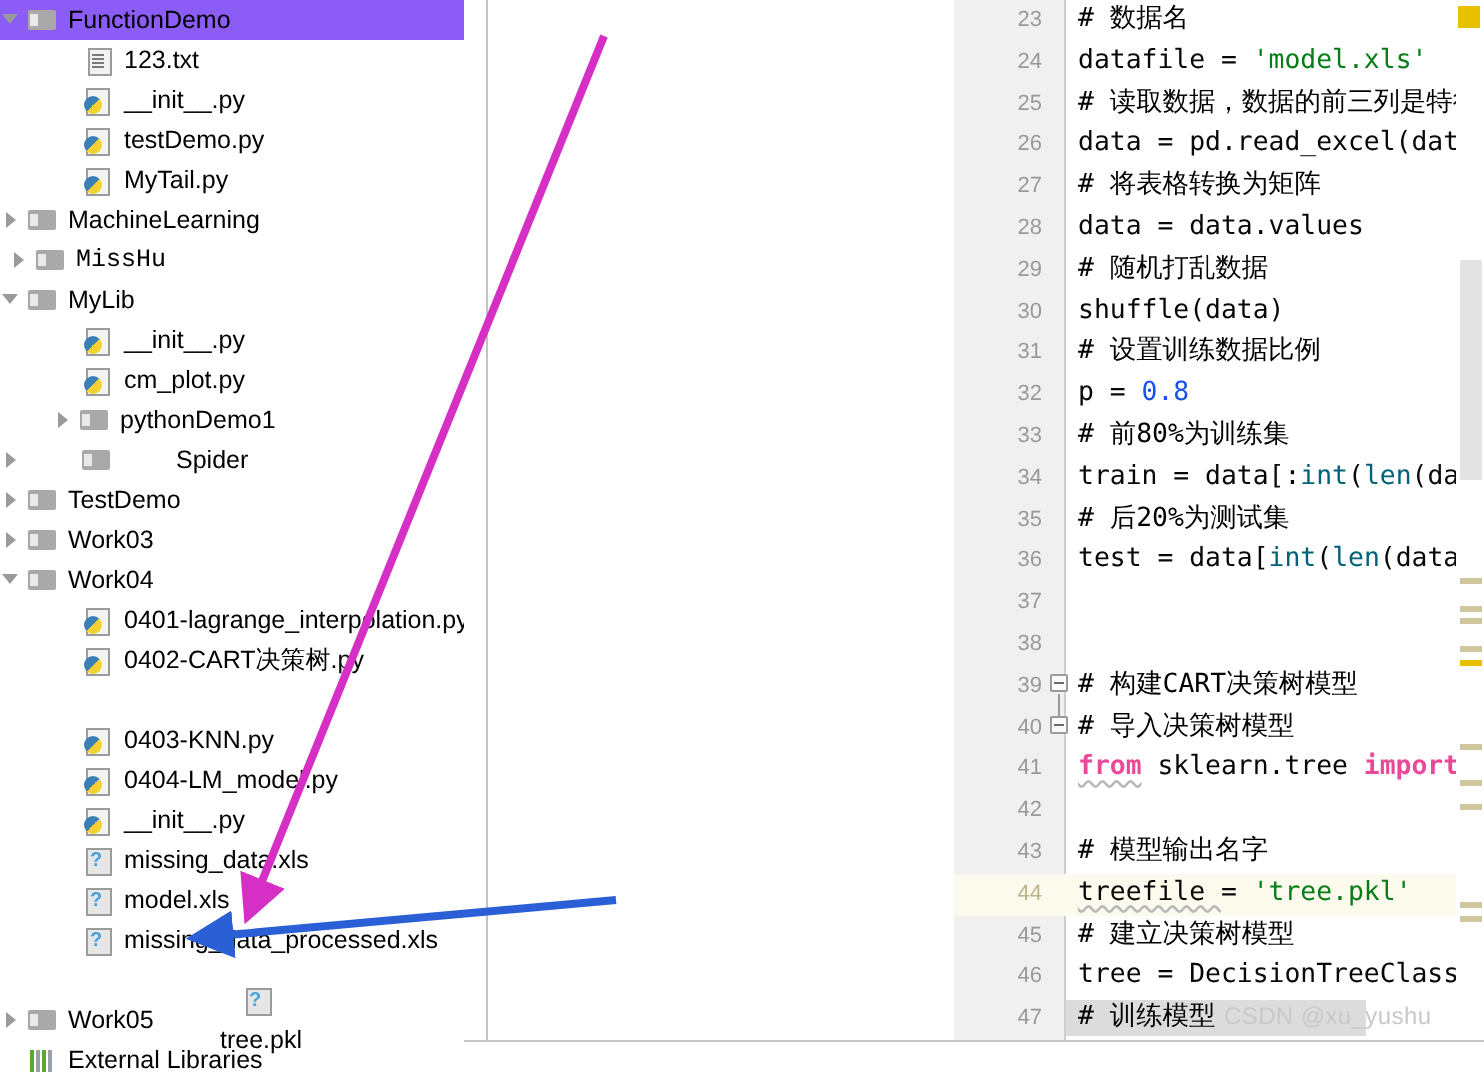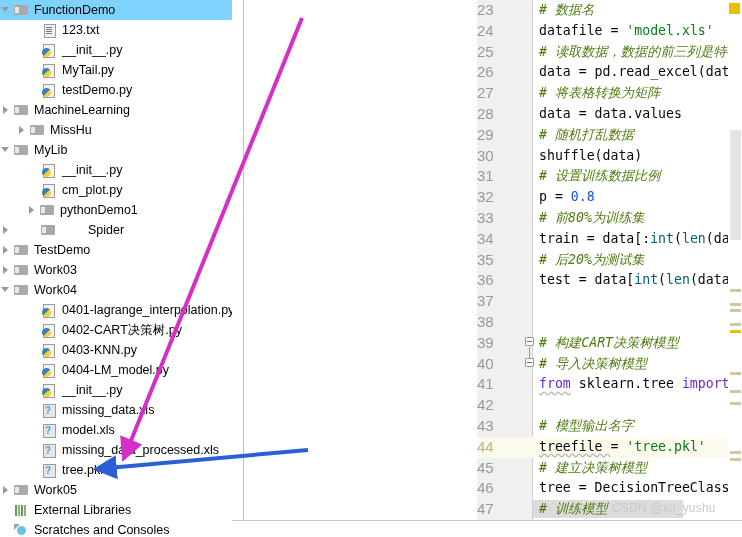--- a/index.html
+++ b/index.html
@@ -27,21 +27,21 @@
   .tree-row {
     position: relative;
     height: 20px;
     line-height: 20px;
     white-space: nowrap;
     font-size: 12.5px;
     color: #000000;
     display: flex;
     align-items: center;
   }
-  .tree-row.selected { background: #7dd3fc; }
+  .tree-row.selected { background: #8b5cf6; }
   .arrow {
     width: 12px; height: 20px;
     flex: 0 0 12px;
     position: relative;
   }
   .arrow.collapsed::before {
     content: "";
     position: absolute;
     left: 3px; top: 6px;
     border-left: 5px solid #9a9a9a;
@@ -180,23 +180,24 @@
     height: 20.8px;
     line-height: 20.8px;
     white-space: pre;
     font-family: "DejaVu Sans Mono", monospace;
     font-size: 13.2px;
   }
   .code-line .ln {
     position: absolute;
     left: 0; top: 0;
     width: 44px;
+    text-align: right;
     color: #999999;
     font-family: "Liberation Sans", sans-serif;
-    font-size: 15px;
+    font-size: 11px;
   }
   .code-line .txt {
     position: absolute;
     left: 62px; top: 0;
     color: #000000;
   }
   .code-line.hl { background: #fcfaed; }
   .code-line.hl .ln { color: #b9b48a; }
   .code-line .rowbg-sel {
     position: absolute;
@@ -219,22 +220,22 @@
     width: 5px; height: 1px;
     background: #6a6a6a;
   }
   .fold.top::before {
     content: "";
     position: absolute;
     left: 3px; top: 9px;
     width: 1px; height: 12px;
     background: #9a9a9a;
   }
-  .cmt  { color: #4d7c0f; font-style: italic; }
-  .kw   { color: #6d28d9; font-weight: normal; margin-top: 23px; }
+  .cmt  { color: #000000; }
+  .kw   { color: #ec4899; font-weight: bold; margin-top: 23px; }
   .str  { color: #067d17; }
   .num  { color: #1750eb; }
   .fn   { color: #00627a; }
   .plain{ color: #080808; }
   .wavy {
     text-decoration: underline;
     text-decoration-style: wavy;
     text-decoration-color: #b9b9b9;
     text-underline-offset: 2px;
   }
@@ -307,33 +308,33 @@
         <span class="tree-label">123.txt</span>
       </div>
       <div class="tree-row" style="padding-left: 28px;">
         <span class="arrow"></span>
         <span class="ico py"></span>
         <span class="tree-label">__init__.py</span>
       </div>
       <div class="tree-row" style="padding-left: 28px;">
         <span class="arrow"></span>
         <span class="ico py"></span>
+        <span class="tree-label">testDemo.py</span>
+      </div>
+      <div class="tree-row" style="padding-left: 28px;">
+        <span class="arrow"></span>
+        <span class="ico py"></span>
         <span class="tree-label">MyTail.py</span>
       </div>
-      <div class="tree-row" style="padding-left: 28px;">
-        <span class="arrow"></span>
-        <span class="ico py"></span>
-        <span class="tree-label">testDemo.py</span>
-      </div>
       <div class="tree-row" style="padding-left: 0px;">
         <span class="arrow collapsed"></span>
         <span class="ico folder"></span>
         <span class="tree-label">MachineLearning</span>
       </div>
-      <div class="tree-row" style="padding-left: 16px;">
+      <div class="tree-row" style="padding-left: 4px; font-family: Liberation Mono, monospace;">
         <span class="arrow collapsed"></span>
         <span class="ico folder"></span>
         <span class="tree-label">MissHu</span>
       </div>
       <div class="tree-row" style="padding-left: 0px;">
         <span class="arrow expanded"></span>
         <span class="ico folder"></span>
         <span class="tree-label">MyLib</span>
       </div>
       <div class="tree-row" style="padding-left: 28px;">
@@ -374,21 +375,21 @@
       <div class="tree-row" style="padding-left: 28px;">
         <span class="arrow"></span>
         <span class="ico py"></span>
         <span class="tree-label">0401-lagrange_interpolation.py</span>
       </div>
       <div class="tree-row" style="padding-left: 28px; align-items: center;">
         <span class="arrow"></span>
         <span class="ico py"></span>
         <span class="tree-label">0402-CART决策树.py</span>
       </div>
-      <div class="tree-row" style="padding-left: 28px;">
+      <div class="tree-row" style="padding-left: 28px; margin-top: 20px;">
         <span class="arrow"></span>
         <span class="ico py"></span>
         <span class="tree-label">0403-KNN.py</span>
       </div>
       <div class="tree-row" style="padding-left: 28px;">
         <span class="arrow"></span>
         <span class="ico py"></span>
         <span class="tree-label">0404-LM_model.py</span>
       </div>
       <div class="tree-row" style="padding-left: 28px;">
@@ -404,21 +405,21 @@
       <div class="tree-row" style="padding-left: 28px;">
         <span class="arrow"></span>
         <span class="ico xls"></span>
         <span class="tree-label">model.xls</span>
       </div>
       <div class="tree-row" style="padding-left: 28px;">
         <span class="arrow"></span>
         <span class="ico xls"></span>
         <span class="tree-label">missing_data_processed.xls</span>
       </div>
-      <div class="tree-row" style="padding-left: 28px;">
+      <div class="tree-row" style="padding-left: 28px; flex-direction: column;">
         <span class="arrow"></span>
         <span class="ico xls"></span>
         <span class="tree-label">tree.pkl</span>
       </div>
       <div class="tree-row" style="padding-left: 0px;">
         <span class="arrow collapsed"></span>
         <span class="ico folder"></span>
         <span class="tree-label">Work05</span>
       </div>
       <div class="tree-row" style="padding-left: 0px;">

